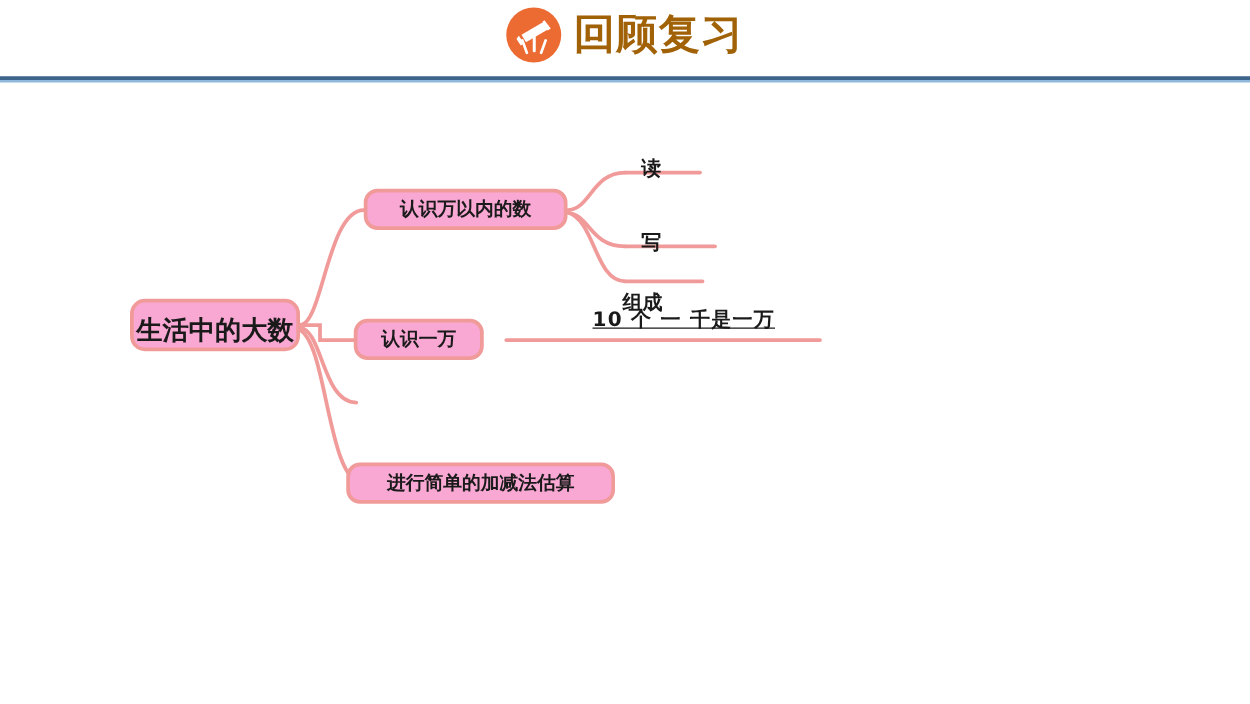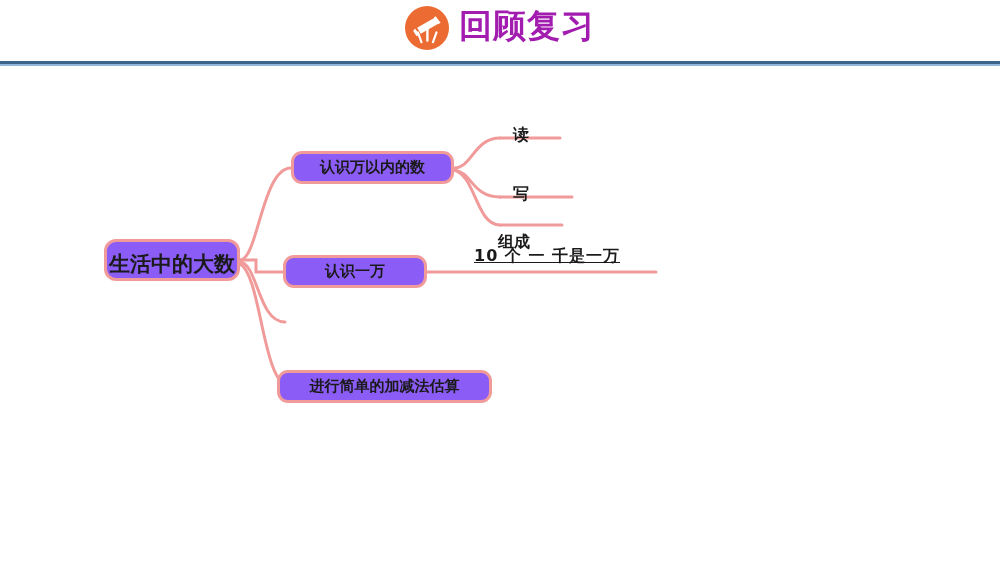--- a/index.html
+++ b/index.html
@@ -46,24 +46,24 @@
     border-radius: 50%;
     background: #ec6b33;
     position: relative;
     display: block;
   }
   .title-icon svg { display: block; width: 44px; height: 44px; }
 
   .title-text {
     font-size: 33px;
     font-weight: bold;
-    color: #a21caf;
+    color: #a16207;
     letter-spacing: 1px;
     line-height: 1;
-    font-family: Liberation Mono, monospace;
+    font-family: Liberation Serif, serif;
   }
 
   .rule-dark {
     position: absolute;
     left: 0;
     top: 61px;
     width: 1000px;
     height: 3px;
     background: #3d6589;
   }
@@ -91,41 +91,41 @@
     top: 0;
     width: 1000px;
     height: 497px;
   }
 
   .node {
     position: absolute;
     display: flex;
     align-items: center;
     justify-content: center;
-    background: #8b5cf6;
+    background: #f9a8d4;
     border: 3px solid #f19a9a;
     border-radius: 11px;
     color: #1a1a1a;
     font-weight: bold;
     white-space: nowrap;
     font-family: "DejaVu Sans", "Liberation Sans", sans-serif;
   }
 
   .node-root {
     left: 104px;
     top: 173px;
     width: 136px;
     height: 42px;
     font-size: 21px;
     border-radius: 12px;
     align-items: flex-end;
   }
 
   .node-b1 { left: 291px; top: 85px;  width: 163px; height: 33px; font-size: 15px; }
-  .node-b2 { left: 283px; top: 189px; width: 144px; height: 33px; font-size: 15px; justify-content: center; }
+  .node-b2 { left: 283px; top: 189px; width: 104px; height: 33px; font-size: 15px; justify-content: center; }
   .node-b3 { left: 285px; top: 239px; width: 275px; height: 33px; font-size: 15px; }
   .node-b4 { left: 277px; top: 304px; width: 215px; height: 33px; font-size: 15px; }
 
   
   .leaf {
     position: absolute;
     color: #1a1a1a;
     font-weight: bold;
     white-space: nowrap;
     font-family: "DejaVu Sans", "Liberation Sans", sans-serif;

